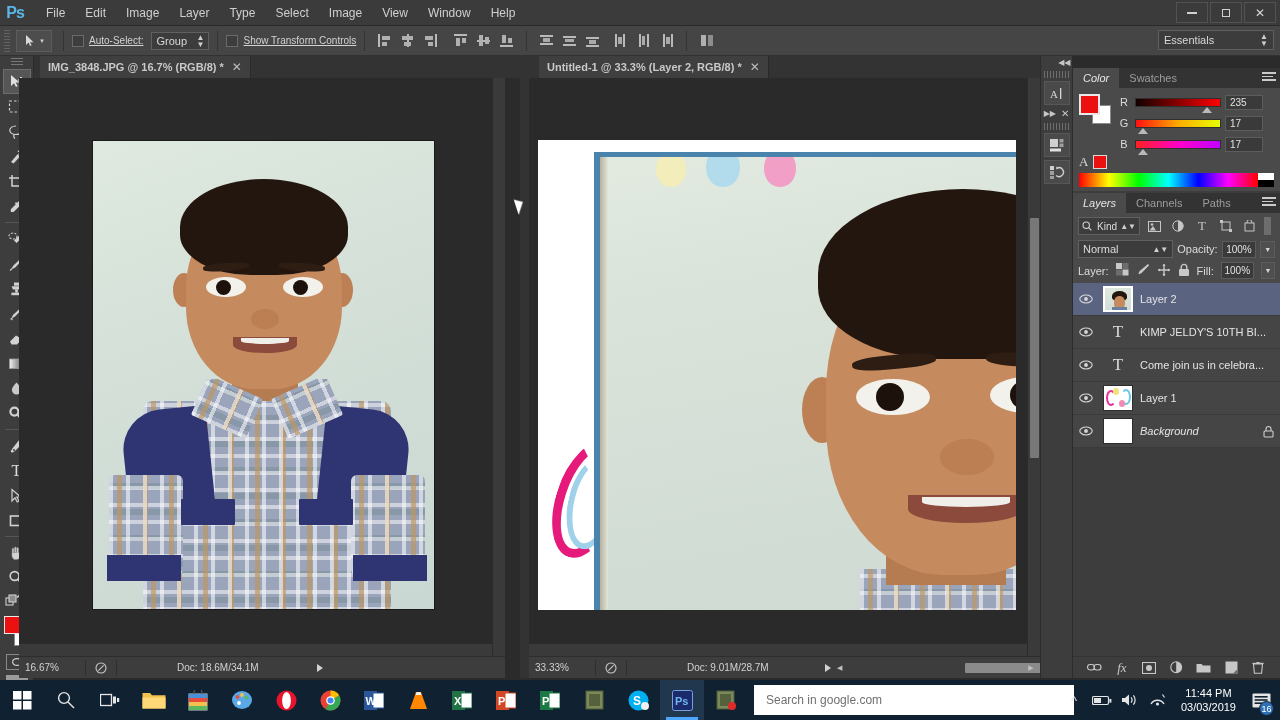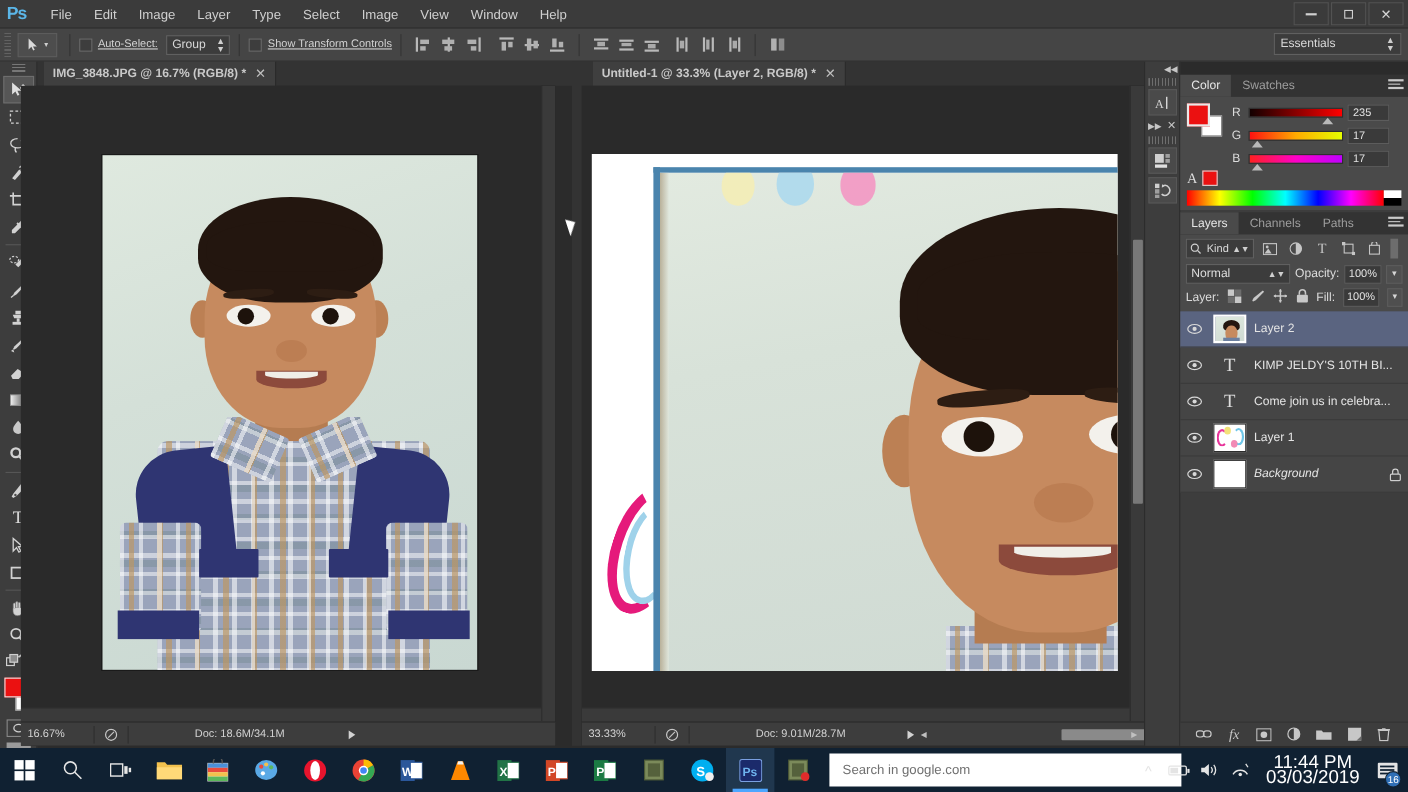--- a/index.html
+++ b/index.html
@@ -194,21 +194,21 @@
     display:flex; flex-direction:column; align-items:center; padding-top:2px;
   }
   .mini-ico { width:26px; height:24px; display:flex; align-items:center; justify-content:center;
               color:#cfcfcf; margin-top:3px; background:#4a4a4a; border:1px solid #575757;}
   .mini-bar { width:26px; height:7px; background:repeating-linear-gradient(to right,#6e6e6e 0 1px,transparent 1px 3px); margin-top:4px;}
 
   .rightdock { position:absolute; left:1073px; top:68px; width:207px; height:610px; background:#3d3d3d; }
 
   .paneltabs { display:flex; height:20px; background:#333333; align-items:flex-end; position:relative; }
   .ptab { height:20px; padding:0 10px; display:flex; align-items:center; font-size:11px; color:#9d9d9d; }
-  .ptab.active { background:#4a4a4a; color:#e6e6e6; }
+  .ptab.active { background:#4a4a4a; color:#e6e6e6;font-style:italic; }
   .pmenu { position:absolute; right:4px; top:4px; width:14px; height:12px; }
   .pmenu span { display:block; height:1.5px; background:#cacaca; margin-bottom:2px; }
   .pmenu span:nth-child(1){ width:14px;} .pmenu span:nth-child(2){ width:11px;} .pmenu span:nth-child(3){ width:14px;}
 
   .colorbody { background:#4a4a4a; padding:6px 6px 4px 6px; }
   .colorrow { display:flex; align-items:center; height:16px; margin-bottom:5px; }
   .ch-label { width:14px; font-size:11px; color:#dcdcdc; text-align:center; }
   .slider { position:relative; width:86px; height:9px; margin:0 4px; border:1px solid #2f2f2f; }
   .sl-r { background:linear-gradient(to right,#120000,#ff0000); }
   .sl-g { background:linear-gradient(to right,#ff1111,#ffaa00,#e6ff00); }
@@ -263,21 +263,21 @@
   }
   .tb-btn { width:44px; height:40px; display:flex; align-items:center; justify-content:center; position:relative;}
   .tb-btn.active-app { background:#20374e; }
   .tb-btn.active-app::after { content:''; position:absolute; bottom:0; left:6px; right:6px; height:3px; background:#4da6ff;}
   .searchbox {
     width:320px; height:30px; background:#ffffff; margin-left:6px;
     display:flex; align-items:center; padding-left:12px; font-size:12px; color:#707070;
   }
   .tray { position:absolute; right:0; display:flex; align-items:center; height:40px; gap:2px; padding-right:4px;}
   .trayico { width:26px; height:40px; display:flex; align-items:center; justify-content:center; color:#e4e4e4; font-size:13px;}
-  .clock { color:#ffffff; font-size:17px; text-align:center; line-height:14px; padding:0 8px; }
+  .clock { color:#ffffff; font-size:11px; text-align:center; line-height:14px; padding:0 8px; }
   .notif { position:relative; width:30px; height:40px; display:flex; align-items:center; justify-content:center;}
   .notif-badge {
     position:absolute; right:2px; bottom:4px; min-width:15px; height:15px; border-radius:50%;
     background:#2f6fb5; color:#fff; font-size:9px; display:flex; align-items:center; justify-content:center;
     border:1px solid #102132;
   }
   .cursor-arrow { position:absolute; left:516px; top:198px; width:0;height:0;
     border-left:8px solid #ffffff; border-top:5px solid transparent; border-bottom:11px solid transparent;
     transform: rotate(-18deg); filter: drop-shadow(1px 1px 0 #333);}
 </style>

